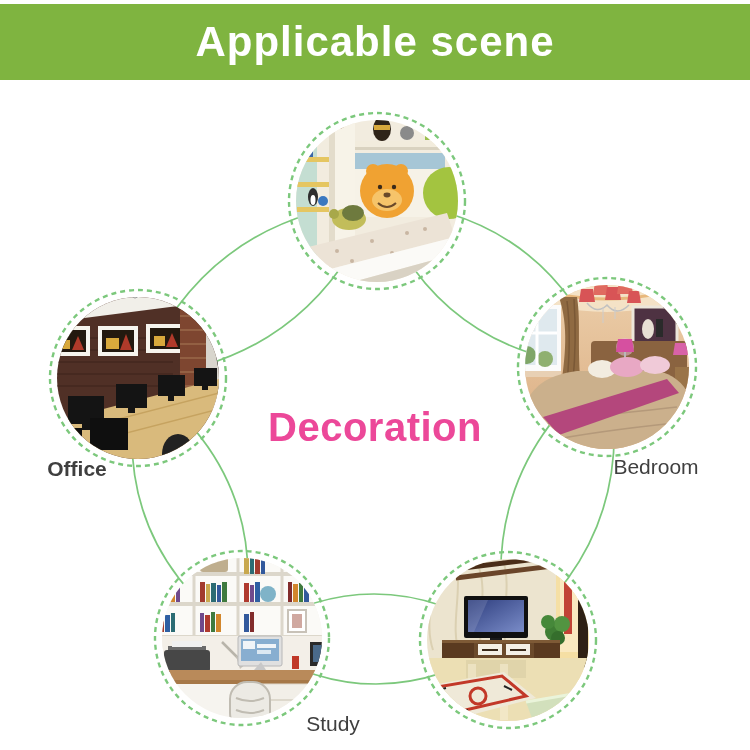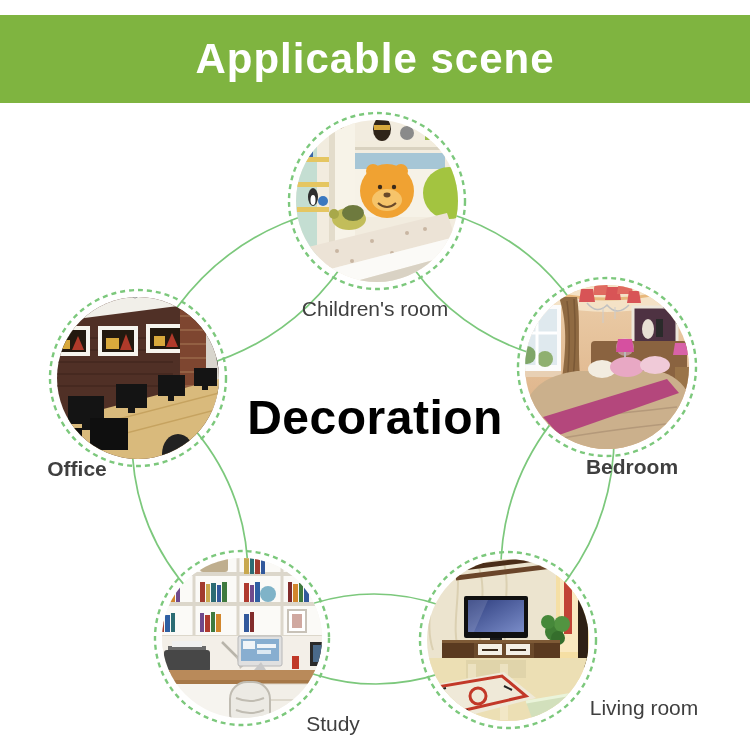--- a/index.html
+++ b/index.html
@@ -6,42 +6,42 @@
     --banner-green:#7FB440;
     --line-green:#7CC87C;
     --label-gray:#3F3F3F;
   }
   html,body{margin:0;padding:0;background:#ffffff;}
   .page{
     position:relative;width:750px;height:750px;background:#ffffff;overflow:hidden;
     font-family:"Liberation Sans", sans-serif;
   }
   .banner{
-    position:absolute;left:0;top:15px;width:750px;height:88px;
+    position:absolute;left:0;top:4px;width:750px;height:76px;
     background:var(--banner-green);
     display:flex;align-items:center;justify-content:center;
   }
   .banner h1{
     margin:0;color:#ffffff;font-size:42px;font-weight:bold;letter-spacing:1px;
   }
   .diagram{position:absolute;left:0;top:76px;width:750px;height:674px;}
   .diagram svg{position:absolute;left:0;top:0;}
   .arc{fill:none;stroke:var(--line-green);stroke-width:1.7;}
   .ring{fill:none;stroke:var(--line-green);stroke-width:2.4;stroke-dasharray:5 4;}
   .center-label{
-    position:absolute;left:375px;top:341px;transform:translate(-50%,-50%);
-    font-size:48px;font-weight:bold;color:#000000;letter-spacing:0.5px;white-space:nowrap;
+    position:absolute;left:375px;top:351px;transform:translate(-50%,-50%);
+    font-size:40px;font-weight:bold;color:#ec4899;letter-spacing:0.5px;white-space:nowrap;
   }
   .scene-label{
     position:absolute;transform:translate(-50%,-50%);
     font-size:21px;color:var(--label-gray);white-space:nowrap;
   }
   .label-children{left:375px;top:233px;}
   .label-office{left:77px;top:393px;font-weight:bold;}
-  .label-bedroom{left:632px;top:391px;font-weight:bold;}
+  .label-bedroom{left:656px;top:391px;}
   .label-study{left:333px;top:648px;}
   .label-living{left:644px;top:632px;}
 </style>
 </head>
 <body>
 
 <div class="page">
 
   <header class="banner">
     <h1>Applicable scene</h1>
@@ -385,19 +385,17 @@
           <polygon points="118,162 200,148 200,200 132,200" fill="#cfe0bd" opacity="0.9"></polygon>
           <line x1="118" y1="162" x2="200" y2="148" stroke="#eaf4da" stroke-width="3"></line>
           <circle cx="168" cy="162" r="5" fill="#9ac83e"></circle>
         </g>
       </g>
       <circle class="ring" cx="508" cy="564" r="88"></circle>
     </svg>
 
     <div class="center-label">Decoration</div>
 
-    <div class="scene-label label-children">Children's room</div>
     <div class="scene-label label-bedroom">Bedroom</div>
-    <div class="scene-label label-living">Living room</div>
     <div class="scene-label label-study">Study</div>
     <div class="scene-label label-office">Office</div>
   </div>
 </div>
 
 </body></html>

